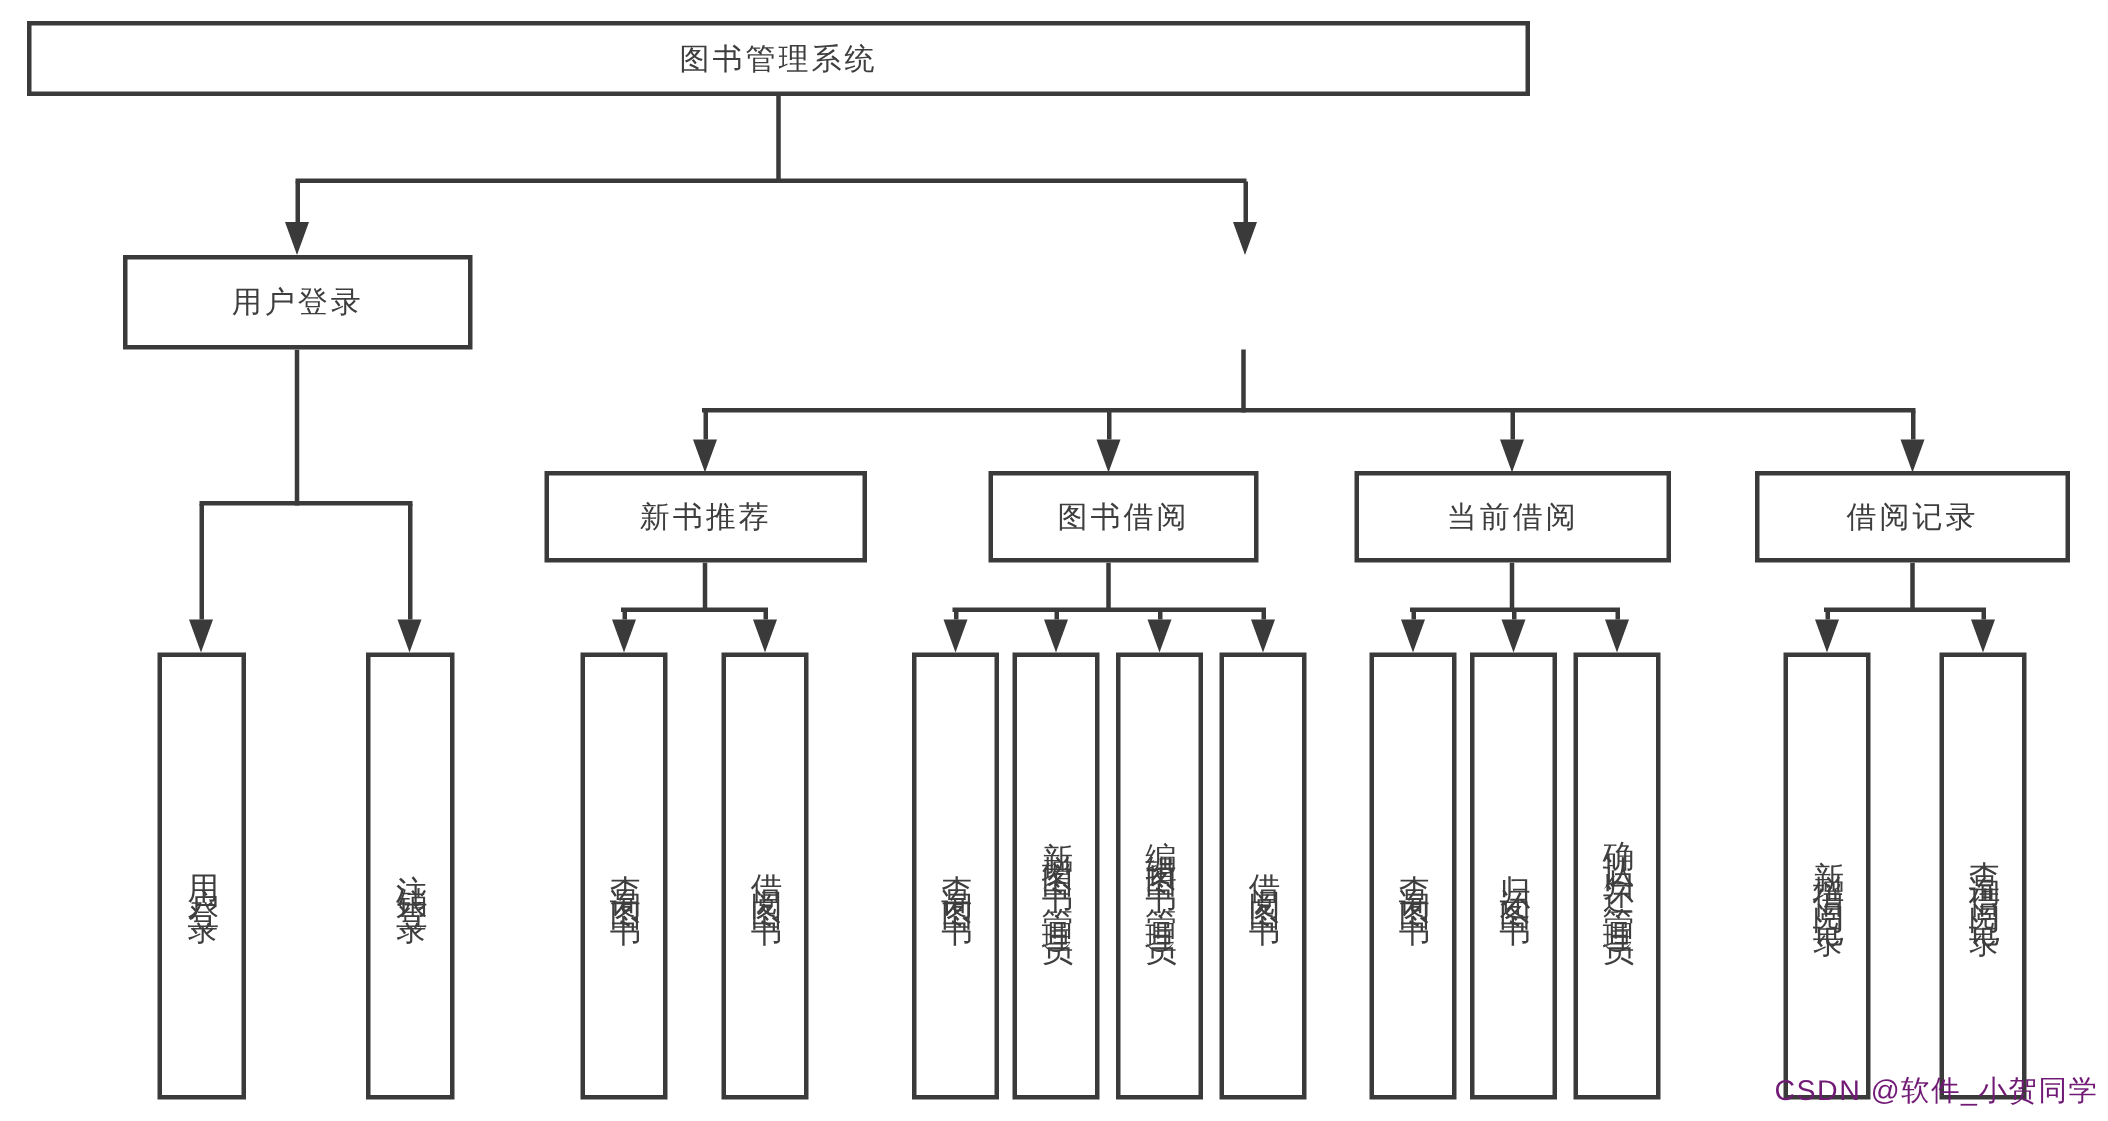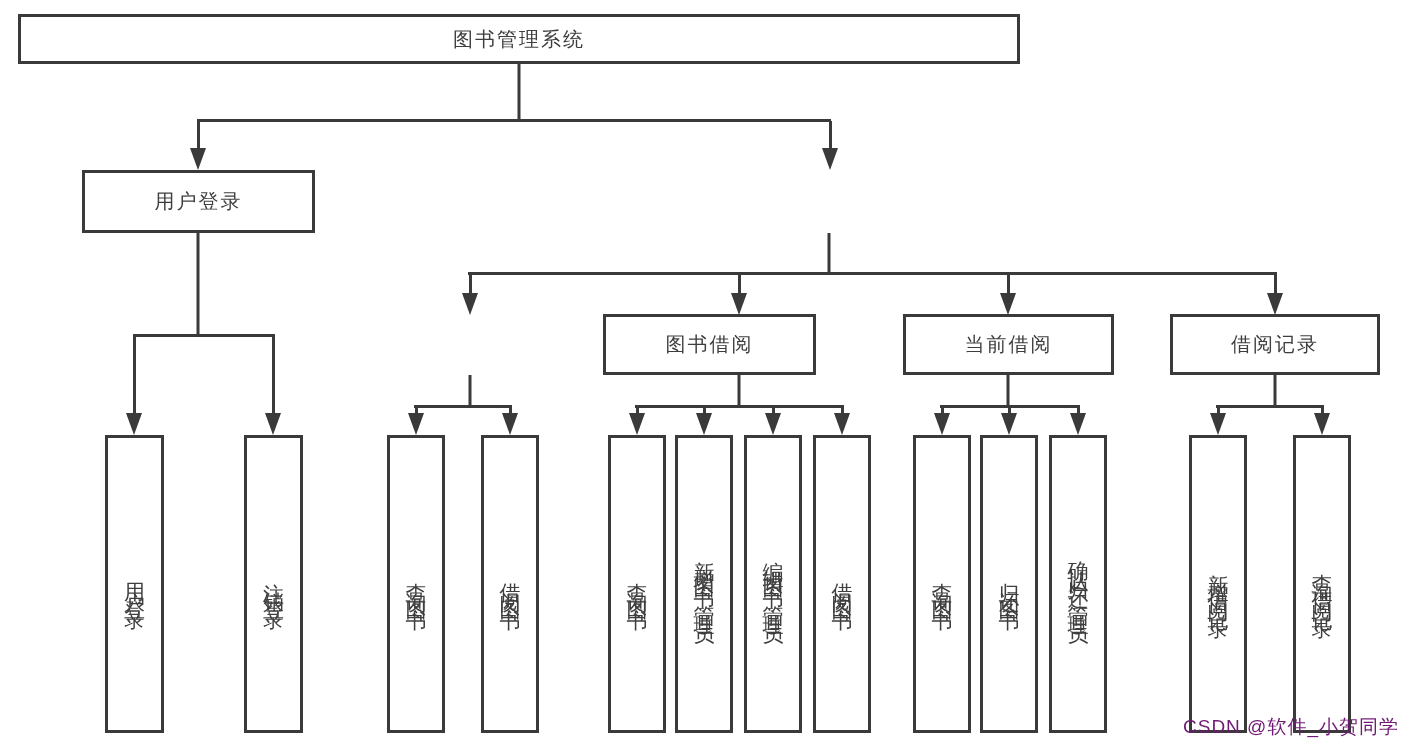--- a/index.html
+++ b/index.html
@@ -153,21 +153,24 @@
     </div>
 
   <div class="box" style="left:18px;top:14px;width:1002px;height:50px">
     <span>图书管理系统</span>
   </div>
 
   <div class="box" style="left:82px;top:170px;width:233px;height:63px">
     <span>用户登录</span>
   </div>
 
-  <div class="box" style="left:603px;top:314px;width:213px;height:61px">
+  <div class="box" style="left:363px;top:314px;width:215px;height:61px">
+    <span>新书推荐</span>
+  </div>
+  <div class="box" style="left:659px;top:314px;width:180px;height:61px">
     <span>图书借阅</span>
   </div>
   <div class="box" style="left:1170px;top:314px;width:210px;height:61px">
     <span>借阅记录</span>
   </div>
   <div class="box" style="left:903px;top:314px;width:211px;height:61px">
     <span>当前借阅</span>
   </div>
 
   <div class="box vbox" style="left:105px;top:435px;width:59px;height:298px">

